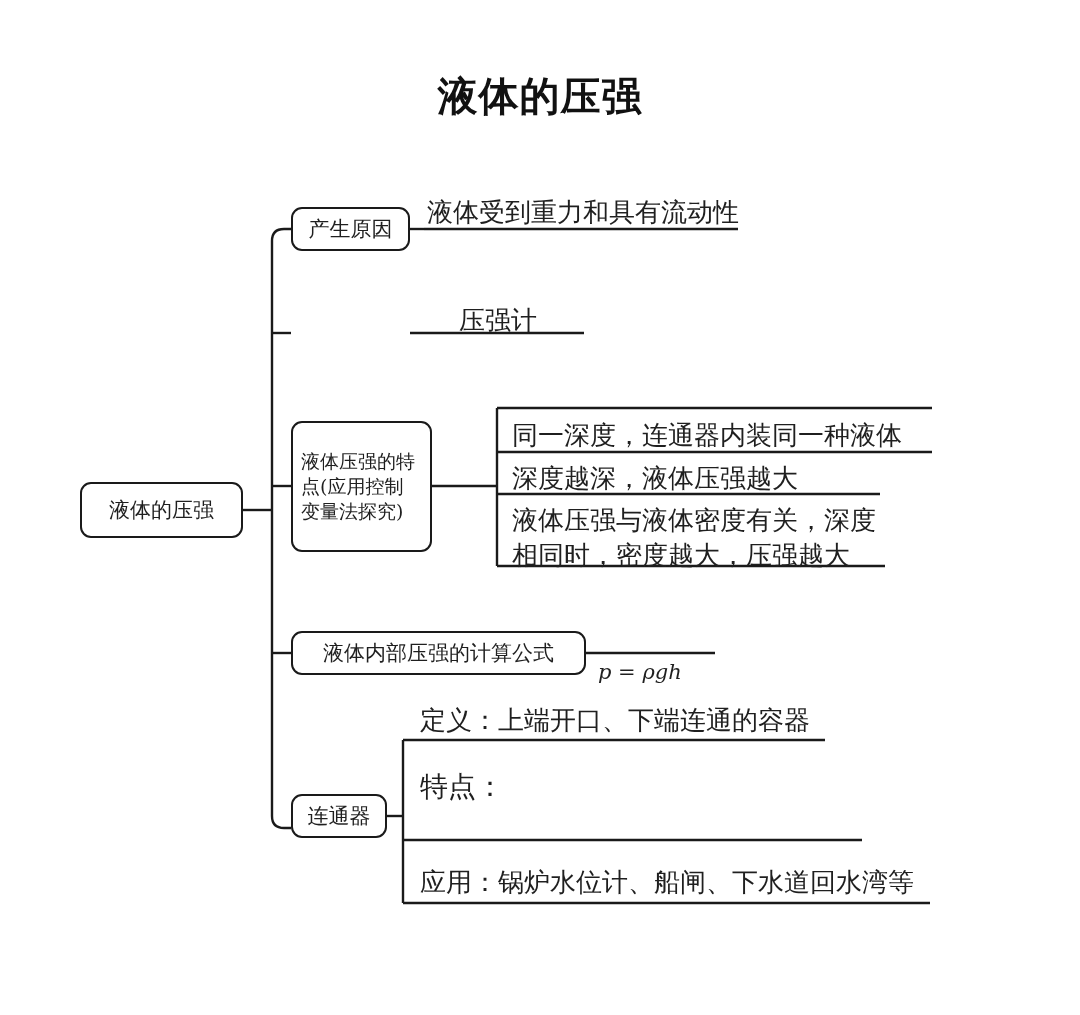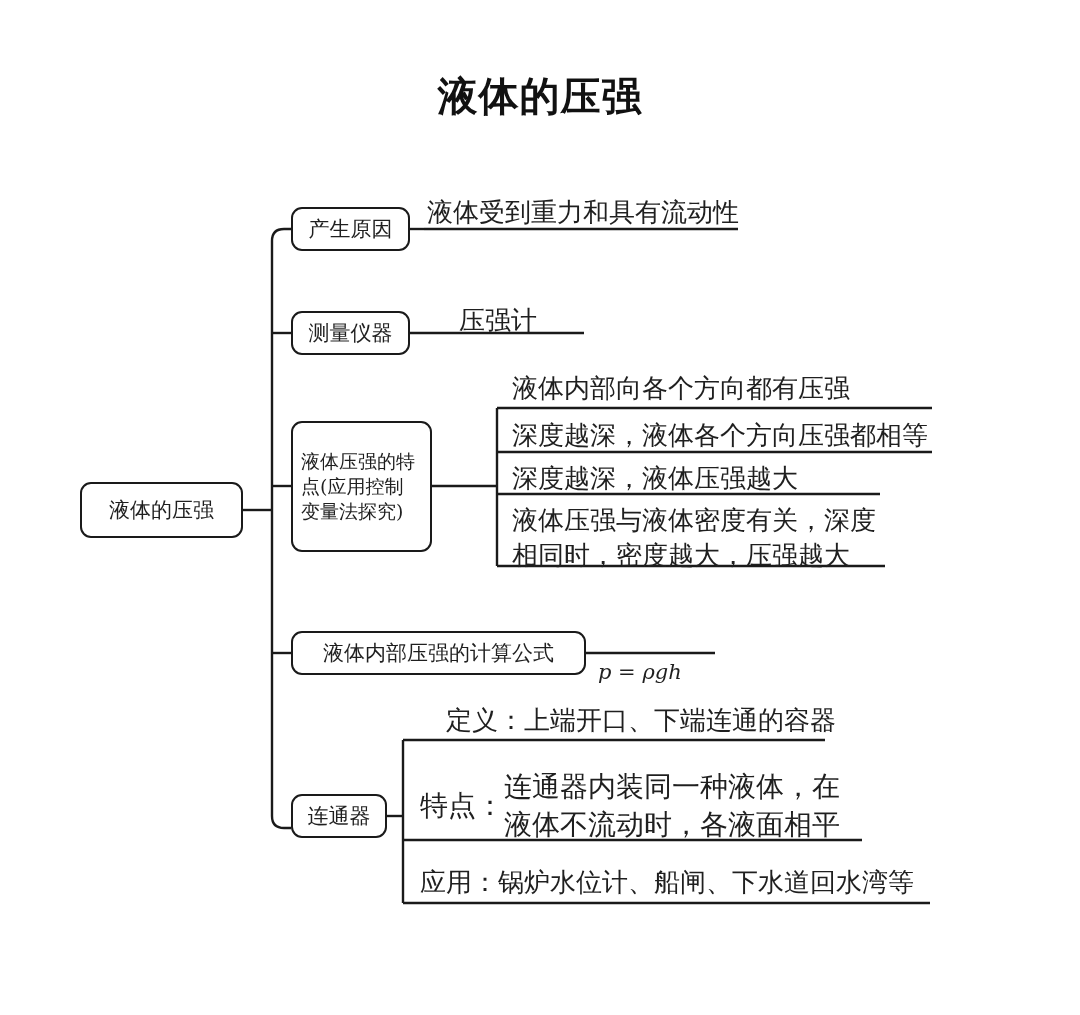--- a/index.html
+++ b/index.html
@@ -133,21 +133,21 @@
     left: 598px;
     top: 620px;
     font-size: 21px;
     font-style: italic;
     font-family: "DejaVu Serif", "Liberation Serif", serif;
     color: #1f1f1f;
     white-space: nowrap;
     margin-top: 40px;
   }
 
-  .leaf-v1 { left: 420px; top: 703px; margin-left: 26px; }
+  .leaf-v1 { left: 420px; top: 703px; }
 
   .vessel-feature {
     position: absolute;
     left: 420px;
     top: 768px;
     width: 440px;
     display: flex;
     align-items: center;
     font-size: 28px;
     line-height: 1.34;
@@ -205,53 +205,48 @@
   </svg>
 
   <div class="node node-root">
     <span>液体的压强</span>
   </div>
 
   <div class="node node-cause">
     <span>产生原因</span>
   </div>
 
-  <div class="node node-instrument">
-    <span>测量仪器</span>
-  </div>
 
   <div class="node node-features multiline">
     <span>液体压强的特点(应用控制变量法探究)</span>
   </div>
 
   <div class="node node-formula">
     <span>液体内部压强的计算公式</span>
   </div>
 
   <div class="node node-vessel">
     <span>连通器</span>
   </div>
 
   <div class="leaf leaf-cause-text">液体受到重力和具有流动性</div>
 
   <div class="leaf leaf-instr-text">压强计</div>
 
-  <div class="leaf leaf-f1">液体内部向各个方向都有压强</div>
-  <div class="leaf leaf-f2">深度越深，液体各个方向压强都相等</div>
+  <div class="leaf leaf-f2">同一深度，连通器内装同一种液体</div>
   <div class="leaf leaf-f4 wrap">液体压强与液体密度有关，深度相同时，密度越大，压强越大</div>
   <div class="leaf leaf-f3">深度越深，液体压强越大</div>
 
   <div class="formula-text">p = ρgh</div>
 
   <div class="leaf leaf-v1">
     <span>定义：</span><span>上端开口、下端连通的容器</span>
   </div>
 
   <div class="vessel-feature">
     <span class="vf-label">特点：</span>
-    <span class="vf-body">连通器内装同一种液体，在液体不流动时，各液面相平</span>
   </div>
 
   <div class="leaf leaf-v3">
     <span>应用：</span><span>锅炉水位计、船闸、下水道回水湾等</span>
   </div>
 
 </div>
 
 </body></html>

